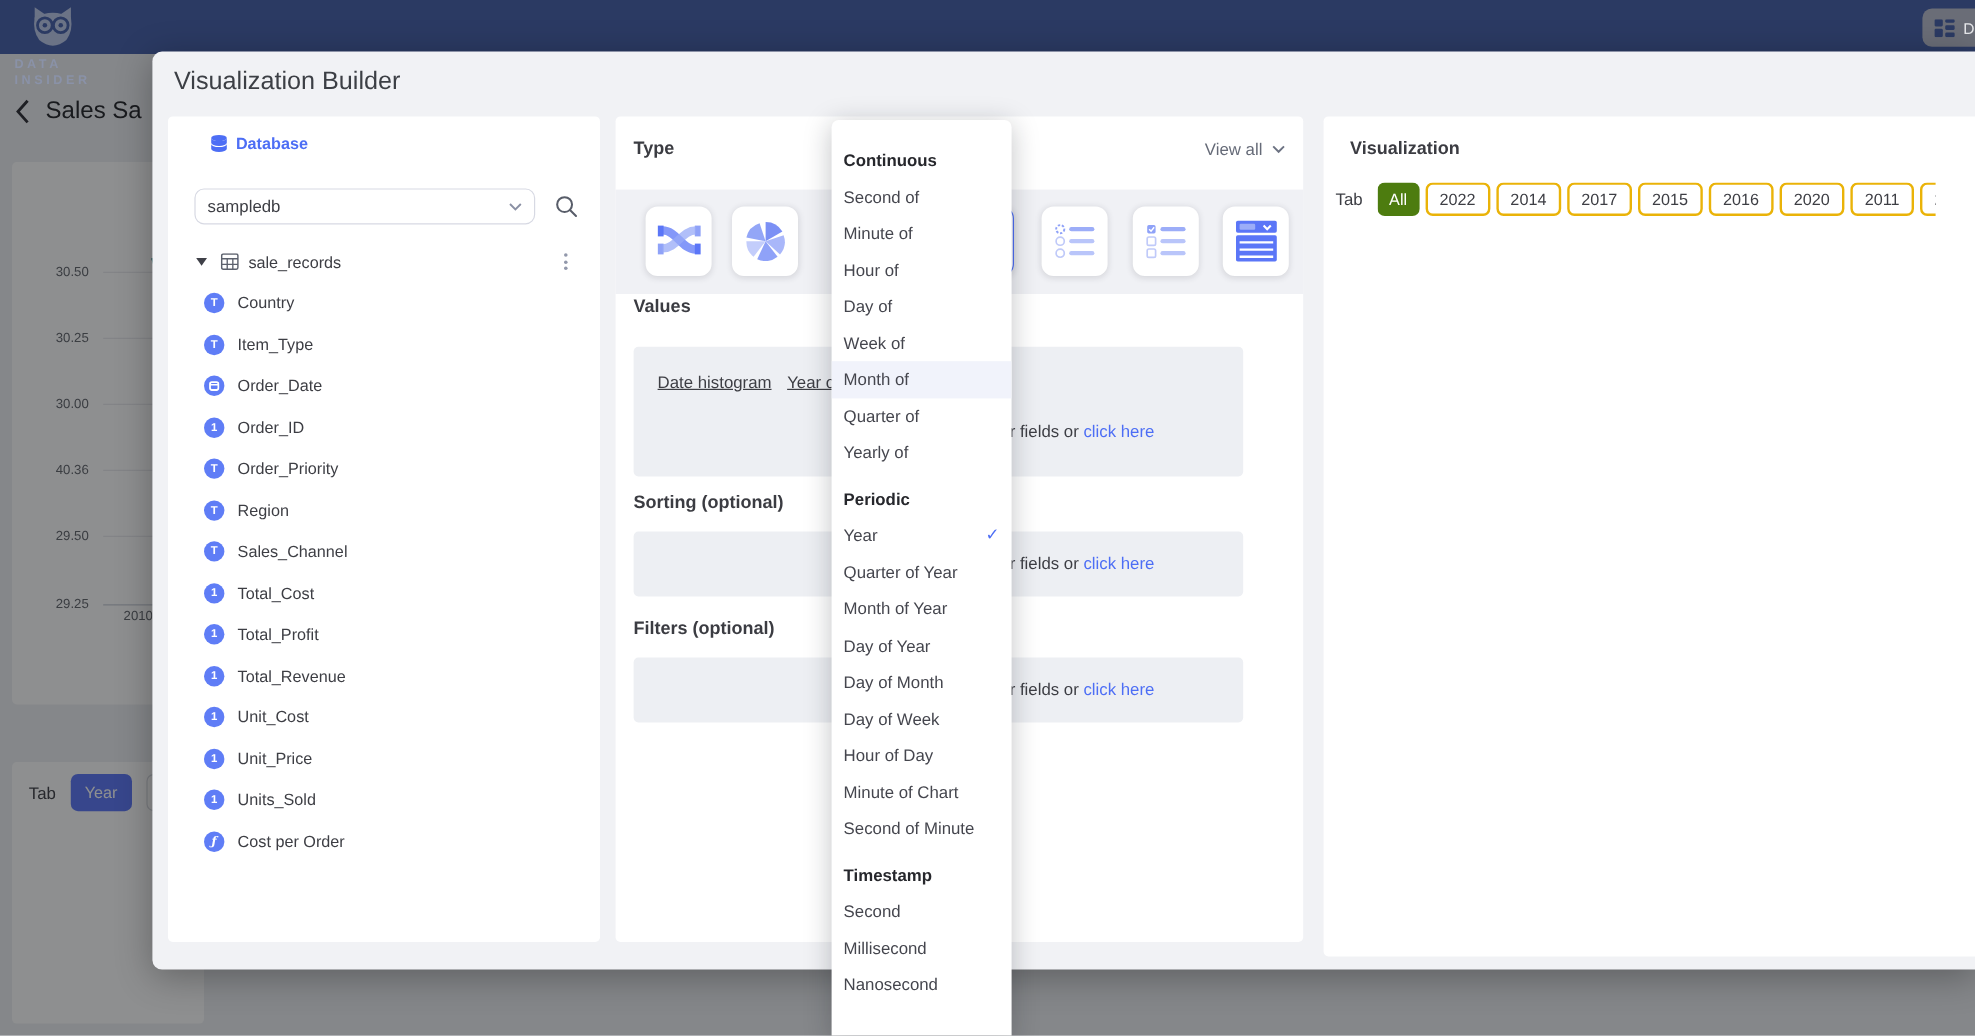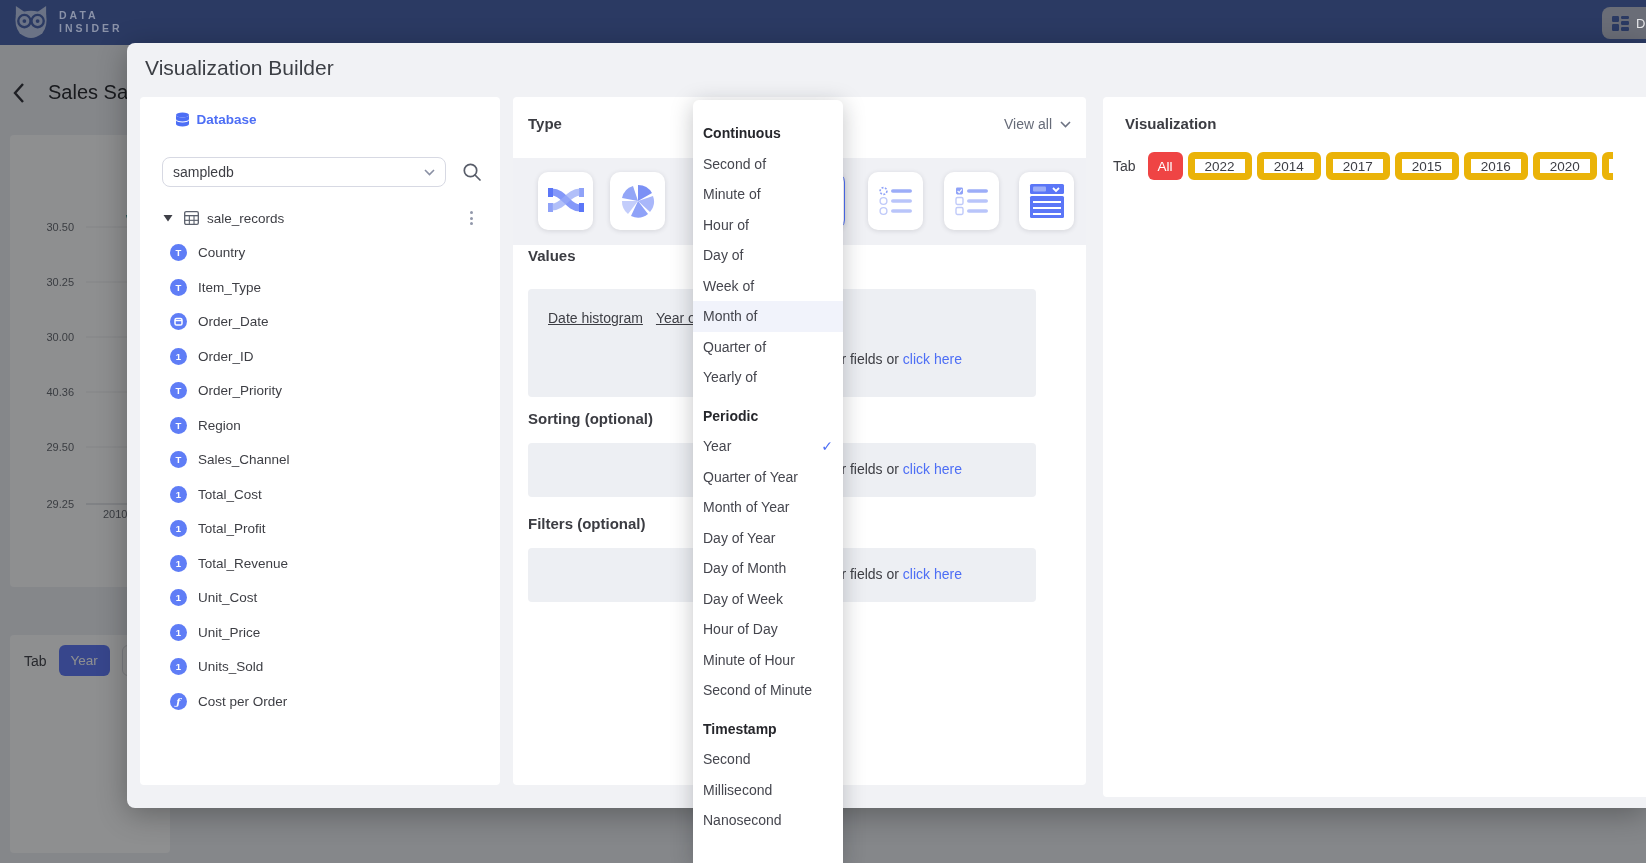--- a/index.html
+++ b/index.html
@@ -2,28 +2,28 @@
 <html><head>
 <meta charset="utf-8">
 <style>
   html,body{margin:0;padding:0;width:1646px;height:863px;overflow:hidden;
     font-family:"Liberation Sans","DejaVu Sans",sans-serif;background:#eff0f4;}
   *{box-sizing:border-box;}
   .abs{position:absolute;}
 
   
   .navbar{position:absolute;left:0;top:0;width:1646px;height:45px;background:#2b3a63;z-index:45;}
-  .brand{position:absolute;left:12px;top:5px;display:flex;align-items:center;gap:9px;}
+  .brand{position:absolute;left:12px;top:5px;display:flex;align-items:center;gap:9px;flex-direction:column;}
   .brand-txt{color:#8a92a8;font-size:10.5px;font-weight:bold;letter-spacing:3px;line-height:13px;}
   .nav-btn{position:absolute;left:1602px;top:7px;width:70px;height:32px;background:#6a6d77;
     border-radius:8px;display:flex;align-items:center;gap:7px;padding:0 10px;color:#e6e7ea;font-size:13px;}
 
   
   .bgpage{position:absolute;left:0;top:45px;width:1646px;height:818px;background:#eff0f4;}
-  .back-row{position:absolute;left:12px;top:36px;display:flex;align-items:center;gap:22px;color:#232429;}
+  .back-row{position:absolute;left:12px;top:36px;display:flex;align-items:center;gap:12px;color:#232429;}
   .back-title{font-size:20px;font-weight:500;white-space:nowrap;}
   .bgcard1{position:absolute;left:10px;top:90px;width:160px;height:452px;background:#fff;border-radius:4px;}
   .ytick{position:absolute;right:96px;font-size:11px;color:#63666d;width:60px;text-align:right;}
   .xtick{position:absolute;font-size:11px;color:#63666d;}
   .bgcard2{position:absolute;left:10px;top:590px;width:160px;height:218px;background:#fff;border-radius:4px;}
   .bgtabs{position:absolute;left:14px;top:10px;display:flex;align-items:center;gap:12px;}
   .bgtab-label{font-size:14px;color:#3d3e44;}
   .bgbtn{height:31px;border-radius:6px;font-size:13.5px;display:flex;align-items:center;justify-content:center;padding:0 12px;}
   .bgbtn.sel{background:#5b76f7;color:#fff;}
   .bgbtn.plain{background:#fff;border:1px solid #d8dae0;color:#3d3e44;}
@@ -72,22 +72,22 @@
   .chips span{text-decoration:underline;white-space:nowrap;}
   .dz-hint{position:absolute;right:74px;font-size:14px;color:#3d3e44;white-space:nowrap;}
   .dz-hint .lnk{color:#4d6ef5;}
 
   
   .yr-row{position:absolute;left:10px;top:55px;display:flex;align-items:center;gap:12px;}
   .yr-label{font-size:14px;color:#3d3e44;}
   .yr-tabs{display:flex;gap:5px;width:465px;overflow:hidden;}
   .yrbtn{height:28px;border-radius:6px;font-size:13.5px;display:flex;align-items:center;justify-content:center;
     padding:0 10px;flex:0 0 auto;}
-  .yrbtn.active{background:#ef4444;color:#fff;}
-  .yrbtn.plain{background:#fff;border:7px solid #eab308;color:#3d3e44;}
+  .yrbtn.active{background:#4d7c0f;color:#fff;}
+  .yrbtn.plain{background:#fff;border:2px solid #eab308;color:#3d3e44;}
 
   
   .dd{position:absolute;left:693px;top:100px;width:150px;height:763px;background:#fff;z-index:60;
     border-radius:6px 6px 0 0;box-shadow:0 4px 22px rgba(20,22,30,.25);padding-top:18px;overflow:hidden;}
   .dd-h{height:30.5px;line-height:30.5px;padding:0 10px;font-size:14px;font-weight:bold;color:#26272c;margin-top:8px;}
   .dd-h:first-child{margin-top:0;}
   .dd-i{height:30.5px;line-height:30.5px;padding:0 10px;font-size:14px;color:#45464e;
     display:flex;justify-content:space-between;align-items:center;}
   .dd-i.hl{background:#f1f3fb;}
   .dd-i .ck{color:#4d6ef5;font-size:14px;font-family:"DejaVu Sans",sans-serif;}
@@ -426,20 +426,20 @@
   <div class="dd-i">
     <span>Year</span>
     <span class="ck">✓</span>
   </div>
   <div class="dd-i">Quarter of Year</div>
   <div class="dd-i">Month of Year</div>
   <div class="dd-i">Day of Year</div>
   <div class="dd-i">Day of Month</div>
   <div class="dd-i">Day of Week</div>
   <div class="dd-i">Hour of Day</div>
-  <div class="dd-i">Minute of Hour</div>
+  <div class="dd-i">Minute of Chart</div>
   <div class="dd-i">Second of Minute</div>
 
   <div class="dd-h">Timestamp</div>
   <div class="dd-i">Second</div>
   <div class="dd-i">Millisecond</div>
   <div class="dd-i">Nanosecond</div>
 </div>
 
 </body></html>

